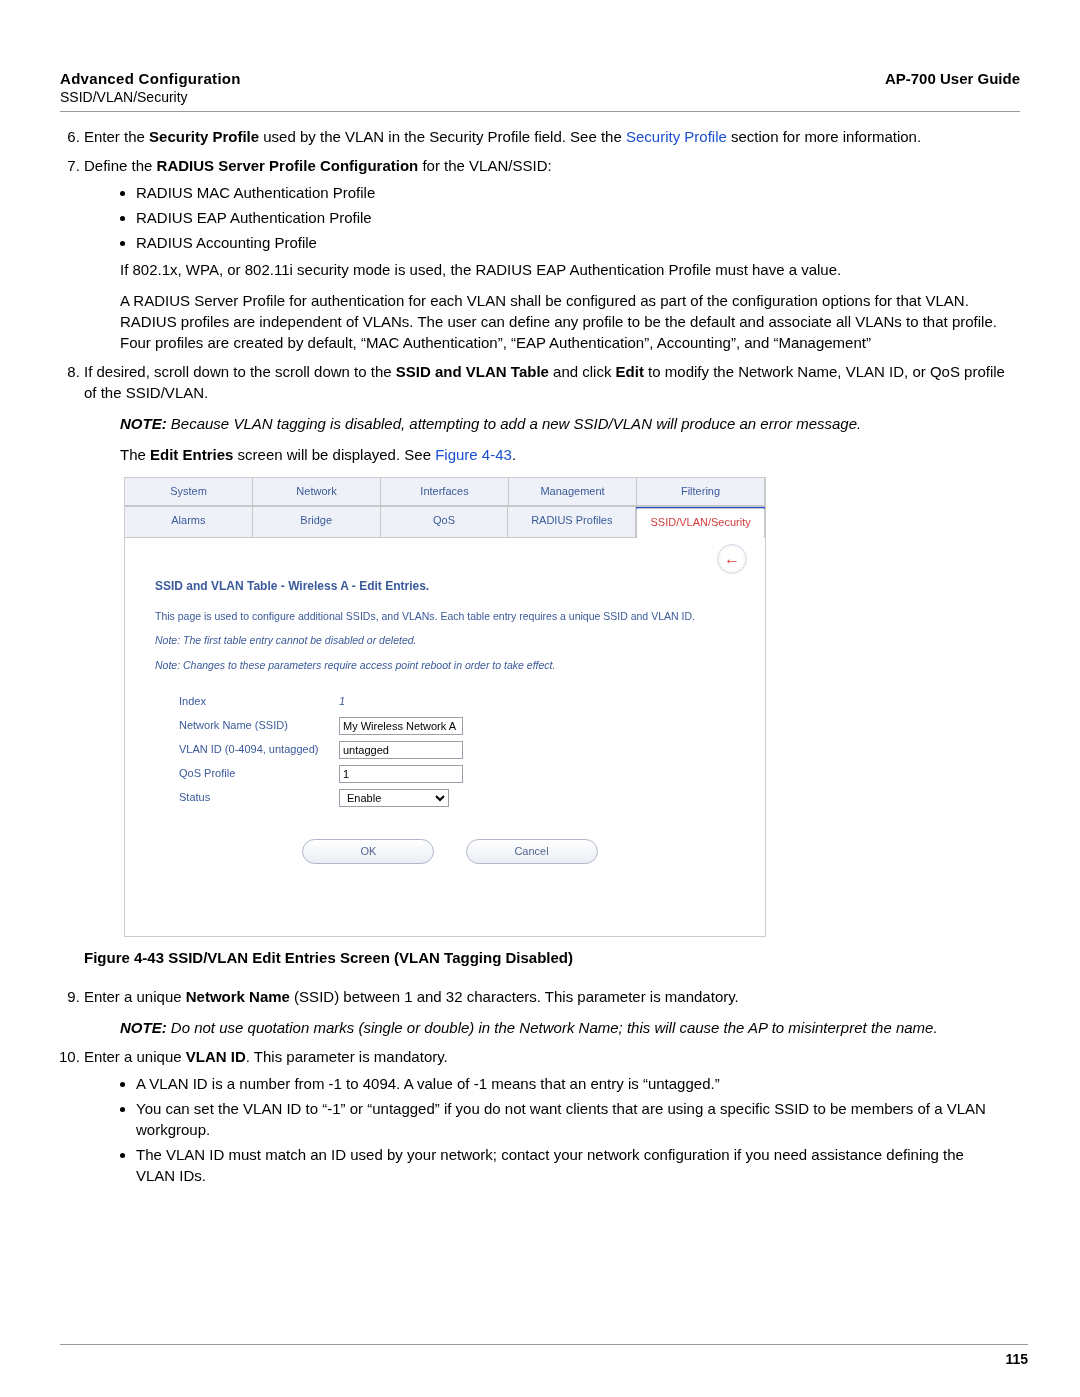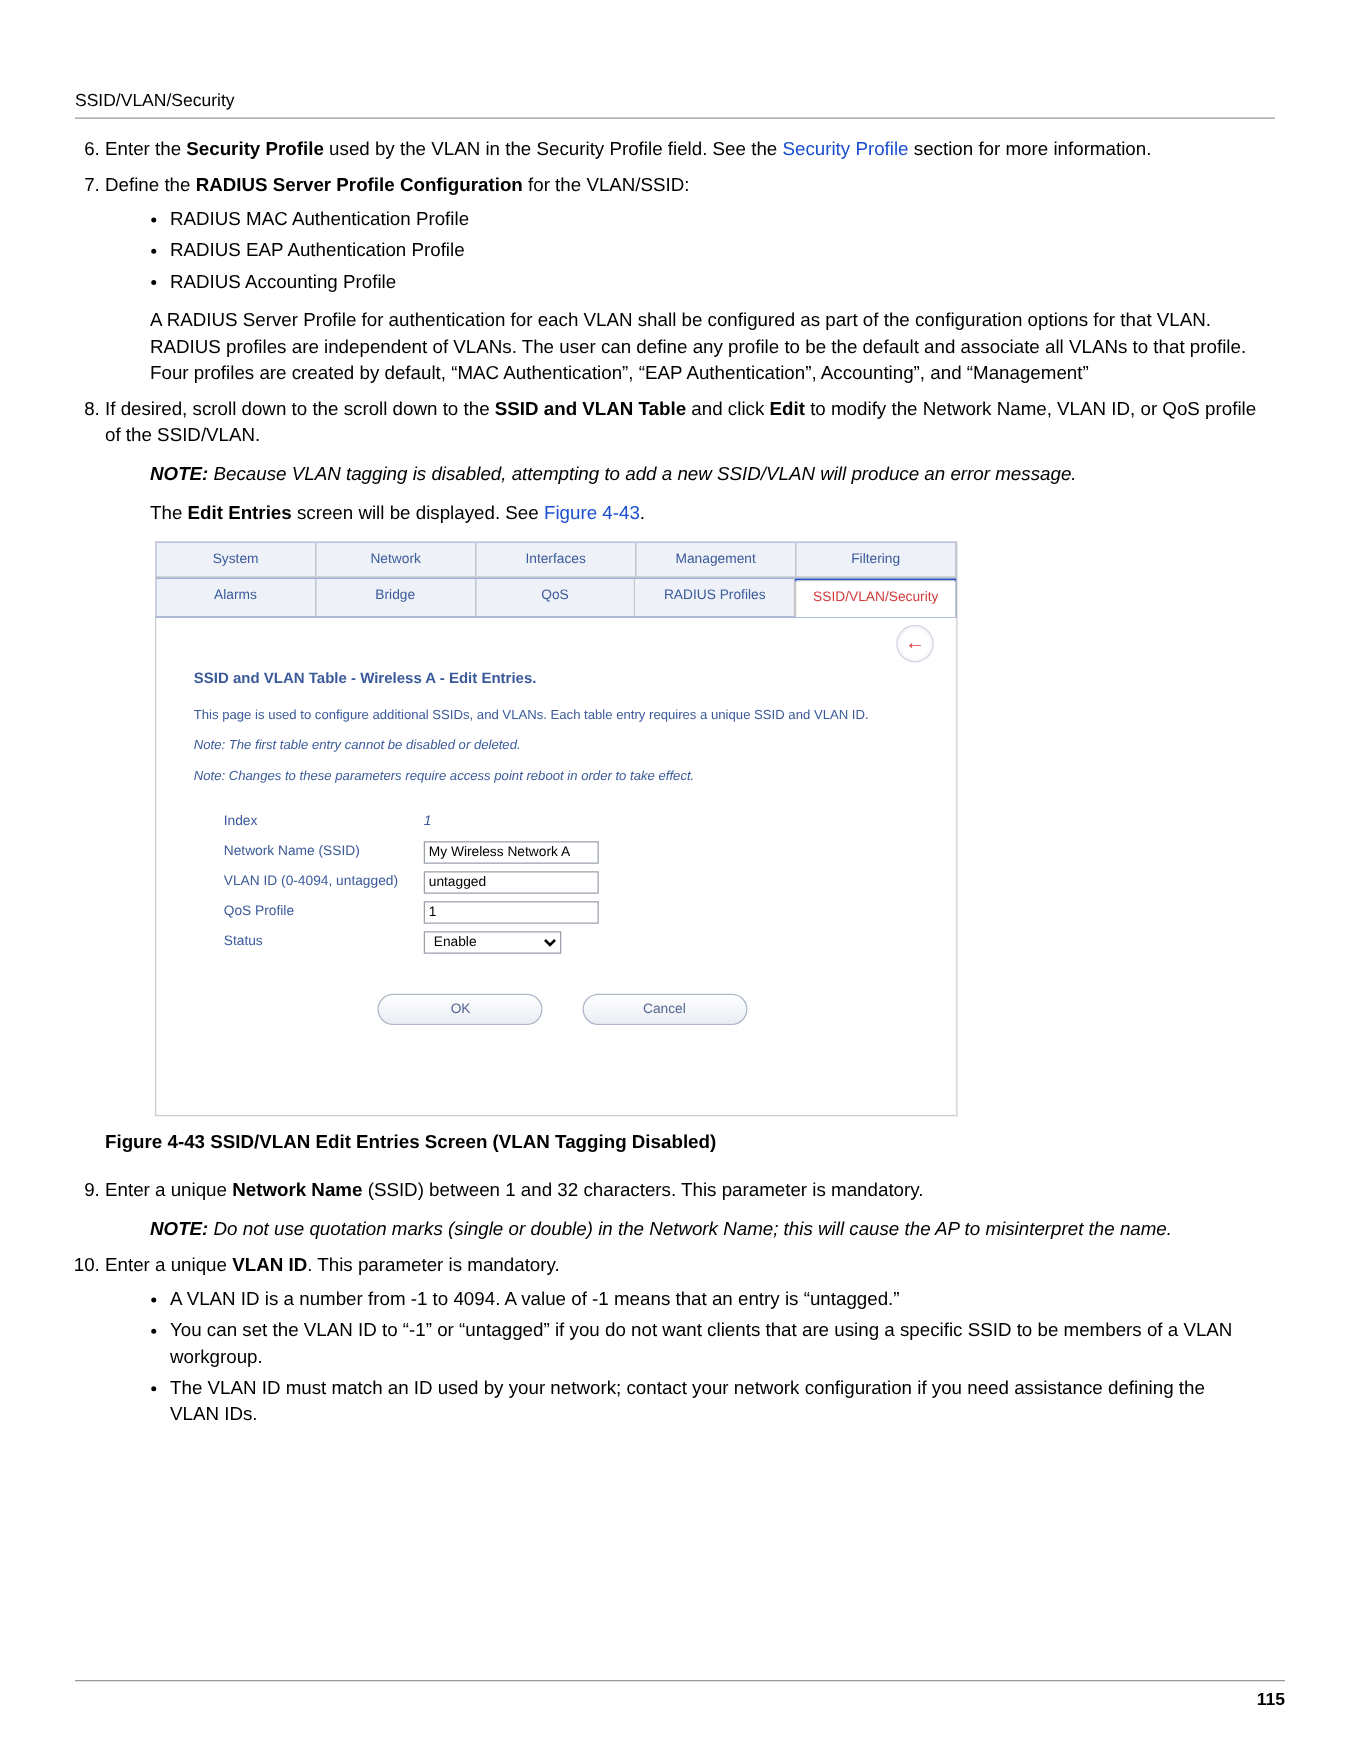--- a/index.html
+++ b/index.html
@@ -165,21 +165,21 @@
   }
   .form-row .lbl { width: 160px; }
   .form-row input, .form-row select {
     font-size: 11px;
     padding: 1px 3px;
     border: 1px solid #9aa0aa;
     background: #fff;
     height: 18px;
     box-sizing: border-box;
   }
-  .form-row input { width: 140px; }
+  .form-row input { width: 124px; }
   .form-row select { width: 110px; }
   .val-static { font-style: italic; }
   .btn-row {
     text-align: center;
     margin-top: 30px;
   }
   .pillbtn {
     display: inline-block;
     min-width: 94px;
     padding: 4px 18px;
@@ -212,35 +212,40 @@
     text-align: right;
     font-weight: bold;
     font-size: 14px;
   }
 </style>
 </head>
 <body>
 
 <div class="page">
 
+  <div class="header-row">
+    <div class="header-left">Advanced Configuration</div>
+    <div class="header-right">AP-700 User Guide</div>
+  </div>
   <div class="header-sub">SSID/VLAN/Security</div>
   <hr class="header-rule">
 
   <ol class="steps" start="6">
     <li>
       <span>Enter the </span><b>Security Profile</b><span> used by the VLAN in the Security Profile field. See the </span><a href="#" class="fakelink">Security Profile</a><span> section for more information.</span>
     </li>
 
     <li>
       <span>Define the </span><b>RADIUS Server Profile Configuration</b><span> for the VLAN/SSID:</span>
       <ul class="inner">
         <li>RADIUS MAC Authentication Profile</li>
         <li>RADIUS EAP Authentication Profile</li>
         <li>RADIUS Accounting Profile</li>
       </ul>
+      <div class="indent-block">If 802.1x, WPA, or 802.11i security mode is used, the RADIUS EAP Authentication Profile must have a value.</div>
       <div class="indent-block" style="margin-top:10px;">A RADIUS Server Profile for authentication for each VLAN shall be configured as part of the configuration options for that VLAN. RADIUS profiles are independent of VLANs. The user can define any profile to be the default and associate all VLANs to that profile. Four profiles are created by default, “MAC Authentication”, “EAP Authentication”, Accounting”, and “Management”</div>
     </li>
 
     <li>
       <span>If desired, scroll down to the scroll down to the </span><b>SSID and VLAN Table</b><span> and click </span><b>Edit</b><span> to modify the Network Name, VLAN ID, or QoS profile of the SSID/VLAN.</span>
 
       <div class="note-line">
         <span class="note-label">NOTE:</span><span class="note-body"> Because VLAN tagging is disabled, attempting to add a new SSID/VLAN will produce an error message.</span>
       </div>
 

